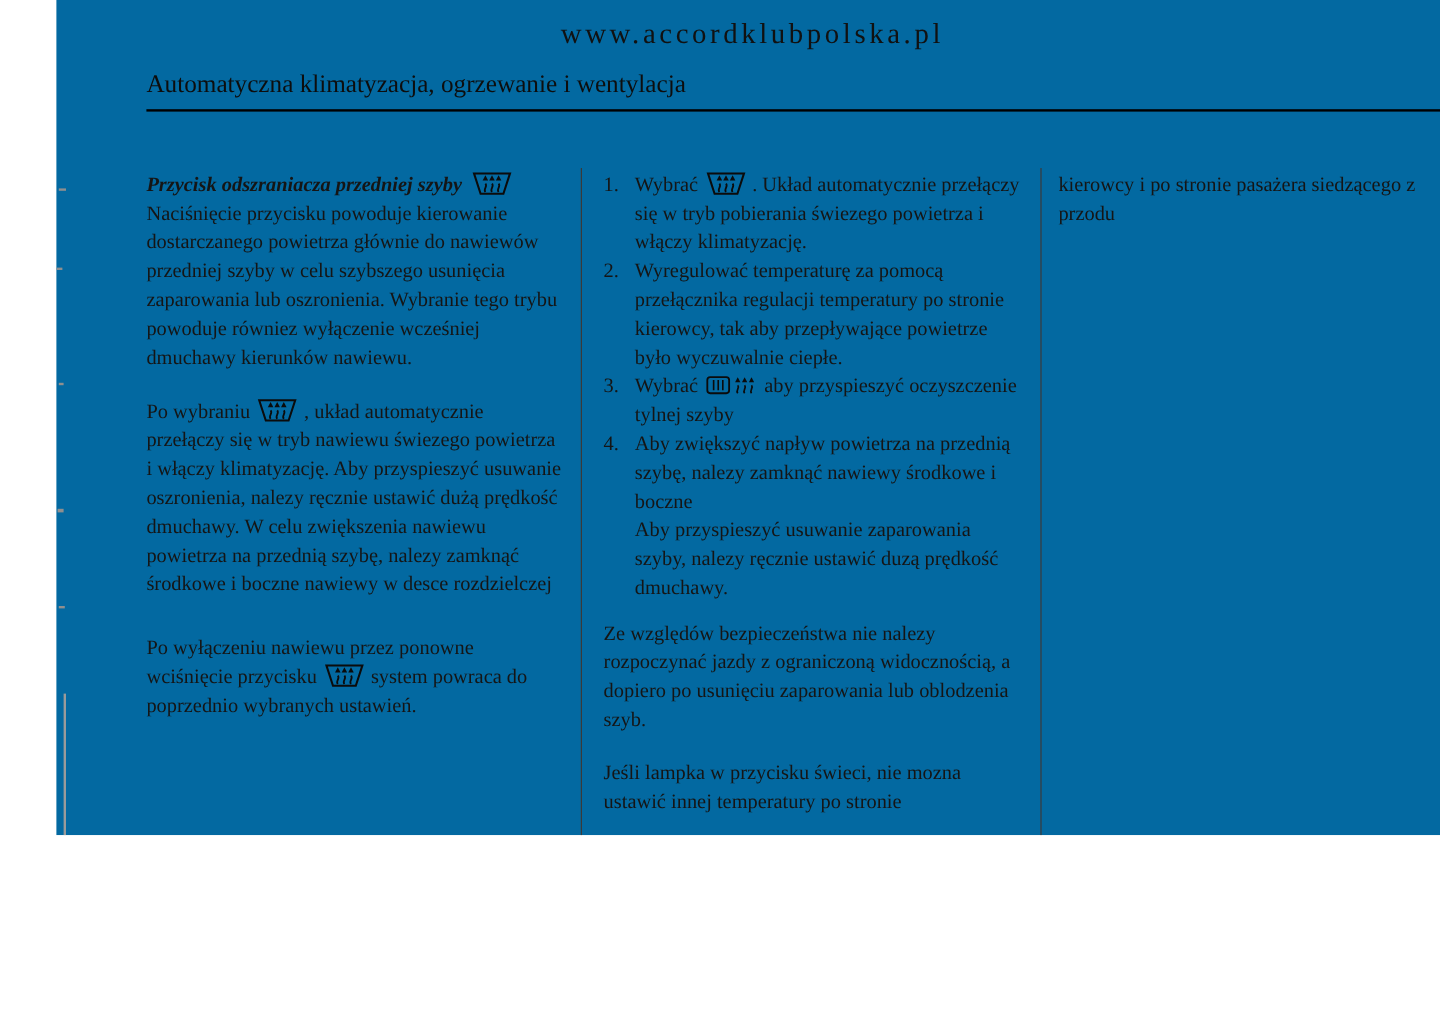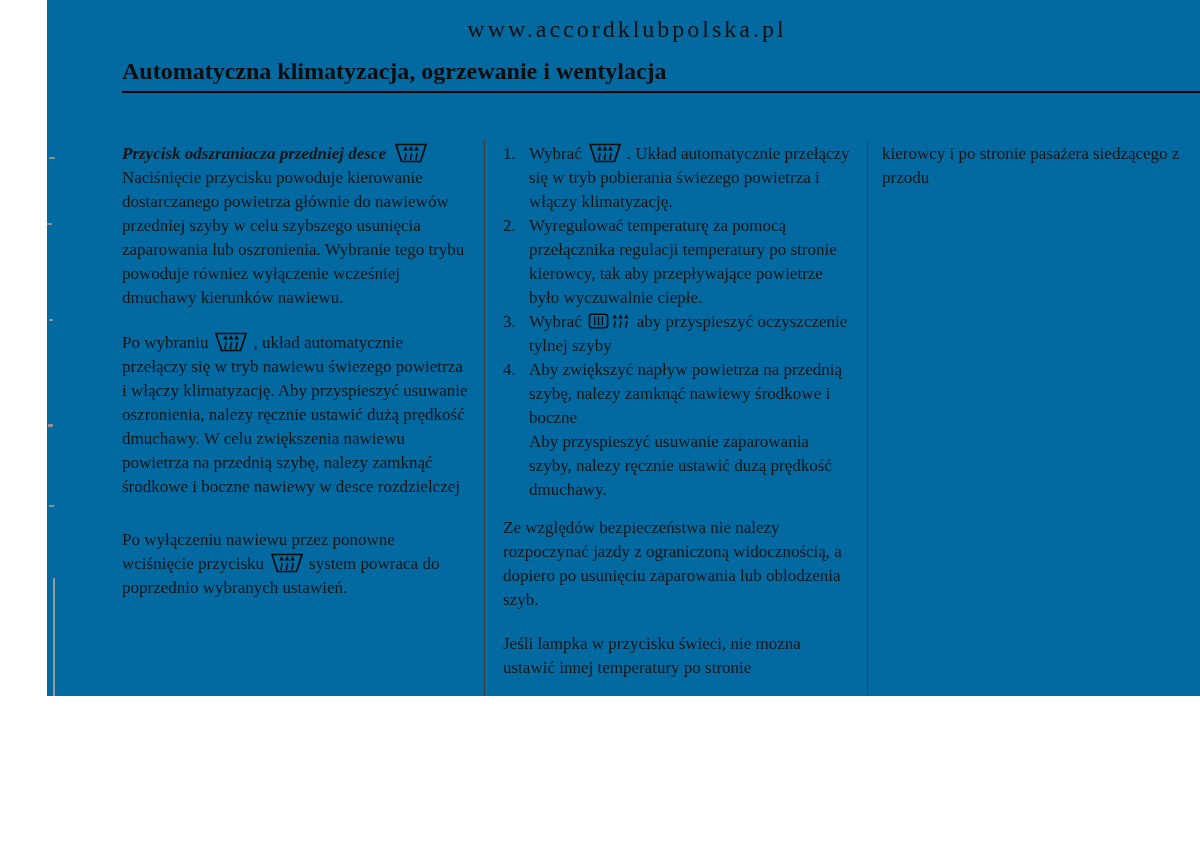--- a/index.html
+++ b/index.html
@@ -8,21 +8,21 @@
     position:relative; width:1200px; height:696px; background:#0369a1;
     font-family:"Liberation Serif", serif; color:#151515; overflow:hidden;margin-left:47px;
   }
   
   .stripe { position:absolute; right:0; top:0; width:13px; height:842px;
             background:linear-gradient(to right,#f2682a,#e84f1c); }
   
   .site { position:absolute; top:16px; left:0; width:1160px; text-align:center;
           font-size:24px; letter-spacing:3px; color:#111; }
   
-  .doc-title { position:absolute; left:75px; top:58px; font-size:24px; font-weight:bold; color:#0d0d0d; }
+  .doc-title { position:absolute; left:75px; top:58px; font-size:21px; font-weight:normal; color:#0d0d0d; }
   .title-rule { position:absolute; left:75px; top:91px; width:1088px; height:2px; background:#000; }
   
   .vdiv { position:absolute; top:140px; height:592px; width:1px; background:#3a3a3a; }
   .vdiv1 { left:437px; } .vdiv2 { left:820px; }
   
   .col { position:absolute; top:142px; font-size:17px; line-height:24px; }
   .col1 { left:75px;  width:348px; }
   .col2 { left:456px; width:348px; }
   .col3 { left:835px; width:328px; }
   .col-heading { font-weight:bold; font-style:italic; white-space:nowrap; }
@@ -62,21 +62,21 @@
   <div class="site">www.accordklubpolska.pl</div>
 
   <h1 class="doc-title">Automatyczna klimatyzacja, ogrzewanie i wentylacja</h1>
   <div class="title-rule"></div>
 
   <div class="vdiv vdiv1"></div>
   <div class="vdiv vdiv2"></div>
 
   <div class="col col1">
     <div class="col-heading">
-      <span>Przycisk odszraniacza przedniej desce</span><svg class="icon icon-front" viewBox="0 0 34 20">
+      <span>Przycisk odszraniacza przedniej szyby</span><svg class="icon icon-front" viewBox="0 0 34 20">
           <path d="M2 1.5 H32 L26.5 18.5 H7.5 Z" fill="none" stroke="currentColor" stroke-width="1.7"></path>
           <g fill="none" stroke="currentColor" stroke-width="1.5">
             <path d="M11.5 17 c-2.2 -2.6 2.2 -4.4 0 -7"></path>
             <path d="M17 17 c-2.2 -2.6 2.2 -4.4 0 -7"></path>
             <path d="M22.5 17 c-2.2 -2.6 2.2 -4.4 0 -7"></path>
           </g>
           <g fill="currentColor">
             <path d="M11.5 3 l-2.3 4.4 h4.6 Z"></path>
             <path d="M17 3 l-2.3 4.4 h4.6 Z"></path>
             <path d="M22.5 3 l-2.3 4.4 h4.6 Z"></path>

